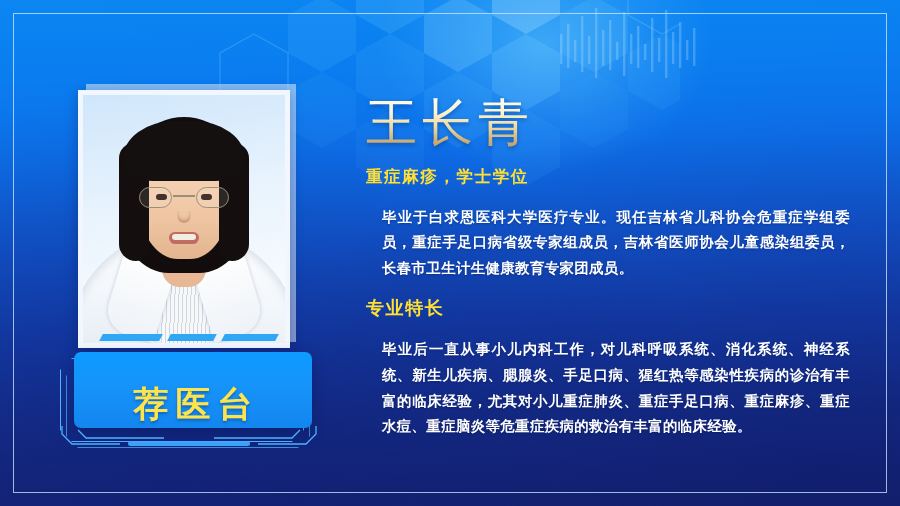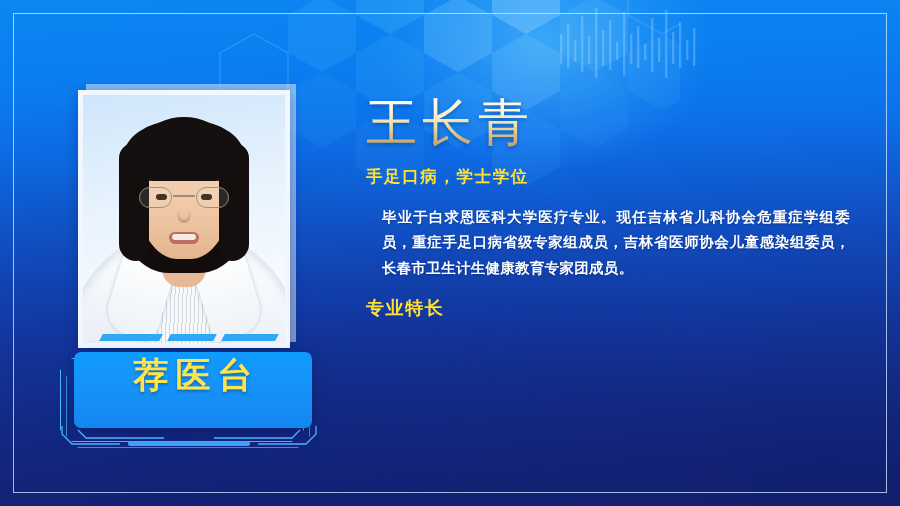--- a/index.html
+++ b/index.html
@@ -217,21 +217,21 @@
   .plate-outline.two {
     left: 6px; top: 12px;
     border-color: rgba(73,182,255,.72);
   }
   .plate {
     position: absolute;
     left: 14px; top: 0px;
     width: 238px; height: 76px;
     background: linear-gradient(180deg,#0e9bff 0%, #1693f8 45%, #1386ef 100%);
     border-radius: 7px;
-    display: flex; align-items: flex-start; justify-content: center;
+    display: flex; align-items: flex-end; justify-content: center;
     box-shadow: 0 4px 14px rgba(3,20,80,.35);
   }
   .plate-title {
     font-family: "DejaVu Serif", "Liberation Serif", serif;
     font-size: 35px;
     font-weight: 700;
     letter-spacing: 7px;
     text-indent: 7px;
     color: #ffe34a;
     text-shadow: 0 2px 3px rgba(0,30,90,.35);
@@ -392,18 +392,19 @@
         <path d="M256 2 L256 10 L246 20 L198 20"></path>
         <path d="M18 6 L26 14 L104 14"></path>
         <path d="M240 6 L232 14 L154 14"></path>
       </g>
       <rect x="68" y="17" width="122" height="5" rx="2.5" fill="#3fa9ff" opacity=".95"></rect>
     </svg>
   </div>
 
   <div class="right">
     <h1 class="doc-name">王长青</h1>
-    <div class="doc-title">手足口病，学士学位</div>
+    <div class="doc-title">重症麻疹，学士学位</div>
     <p class="para">毕业于白求恩医科大学医疗专业。现任吉林省儿科协会危重症学组委员，重症手足口病省级专家组成员，吉林省医师协会儿童感染组委员，长春市卫生计生健康教育专家团成员。</p>
     <div class="section-head">专业特长</div>
+    <p class="para">毕业后一直从事小儿内科工作，对儿科呼吸系统、消化系统、神经系统、新生儿疾病、腮腺炎、手足口病、猩红热等感染性疾病的诊治有丰富的临床经验，尤其对小儿重症肺炎、重症手足口病、重症麻疹、重症水痘、重症脑炎等危重症疾病的救治有丰富的临床经验。</p>
   </div>
 
 </div>
 
 </body></html>

